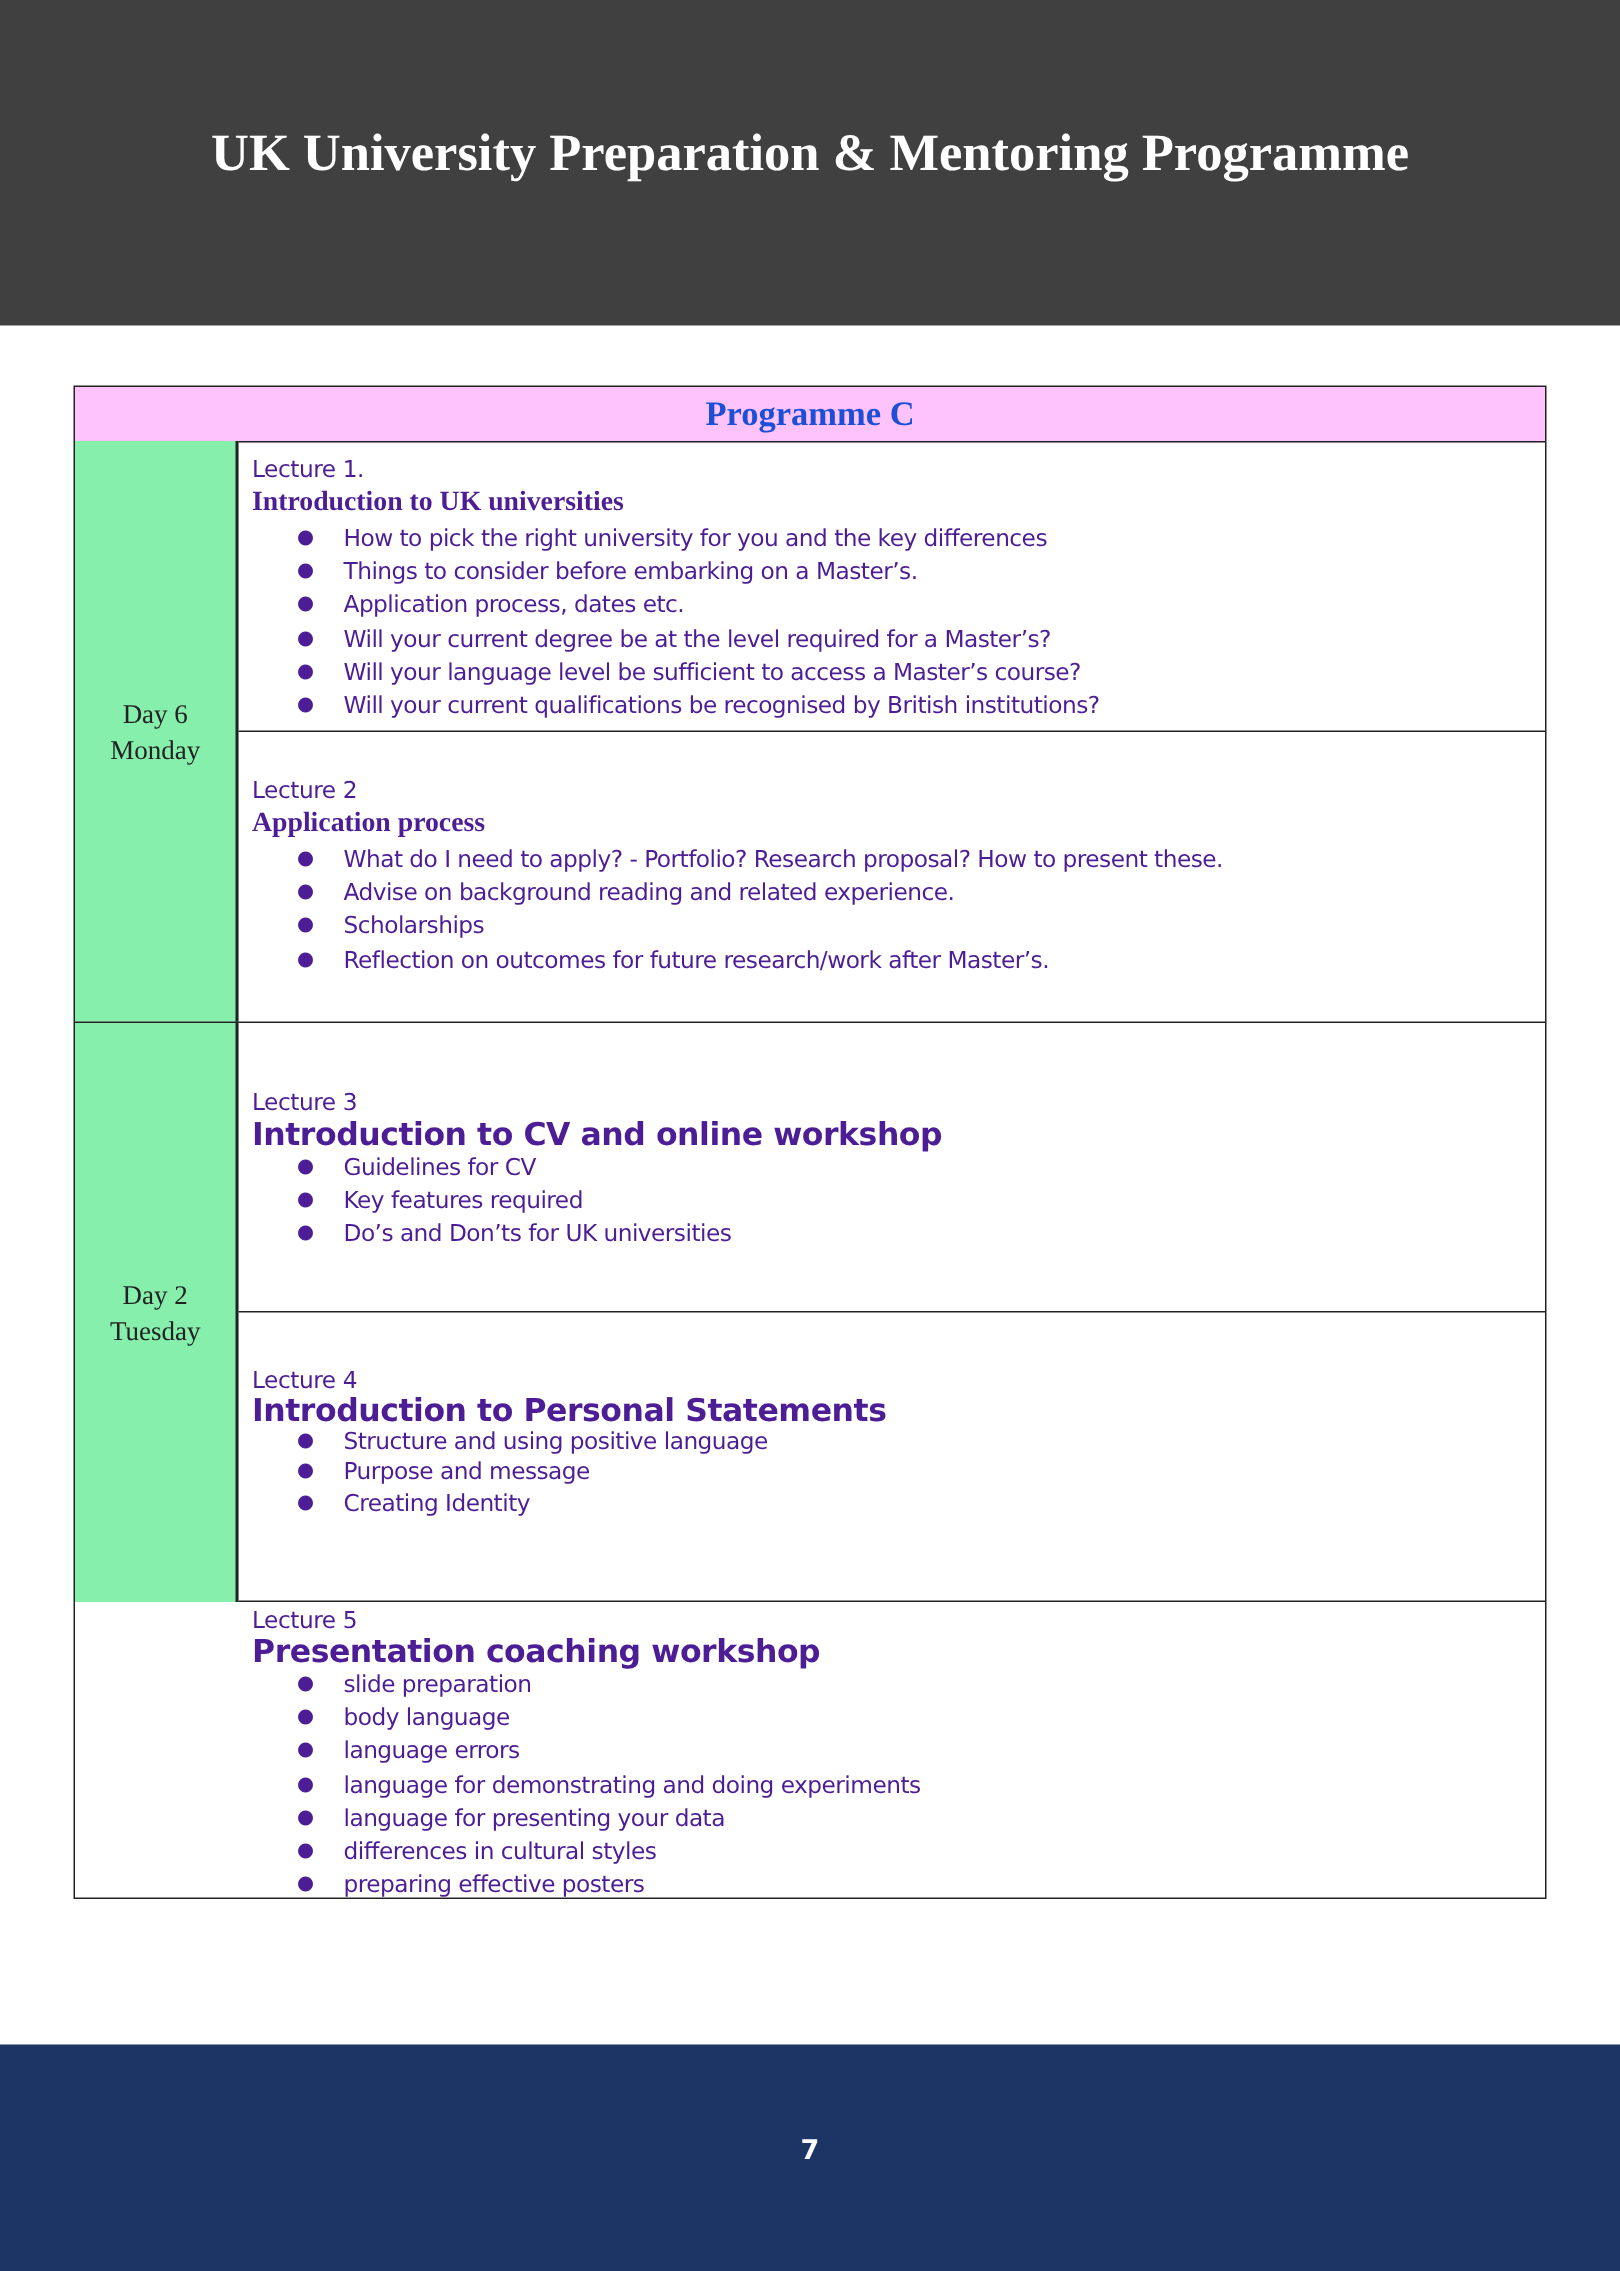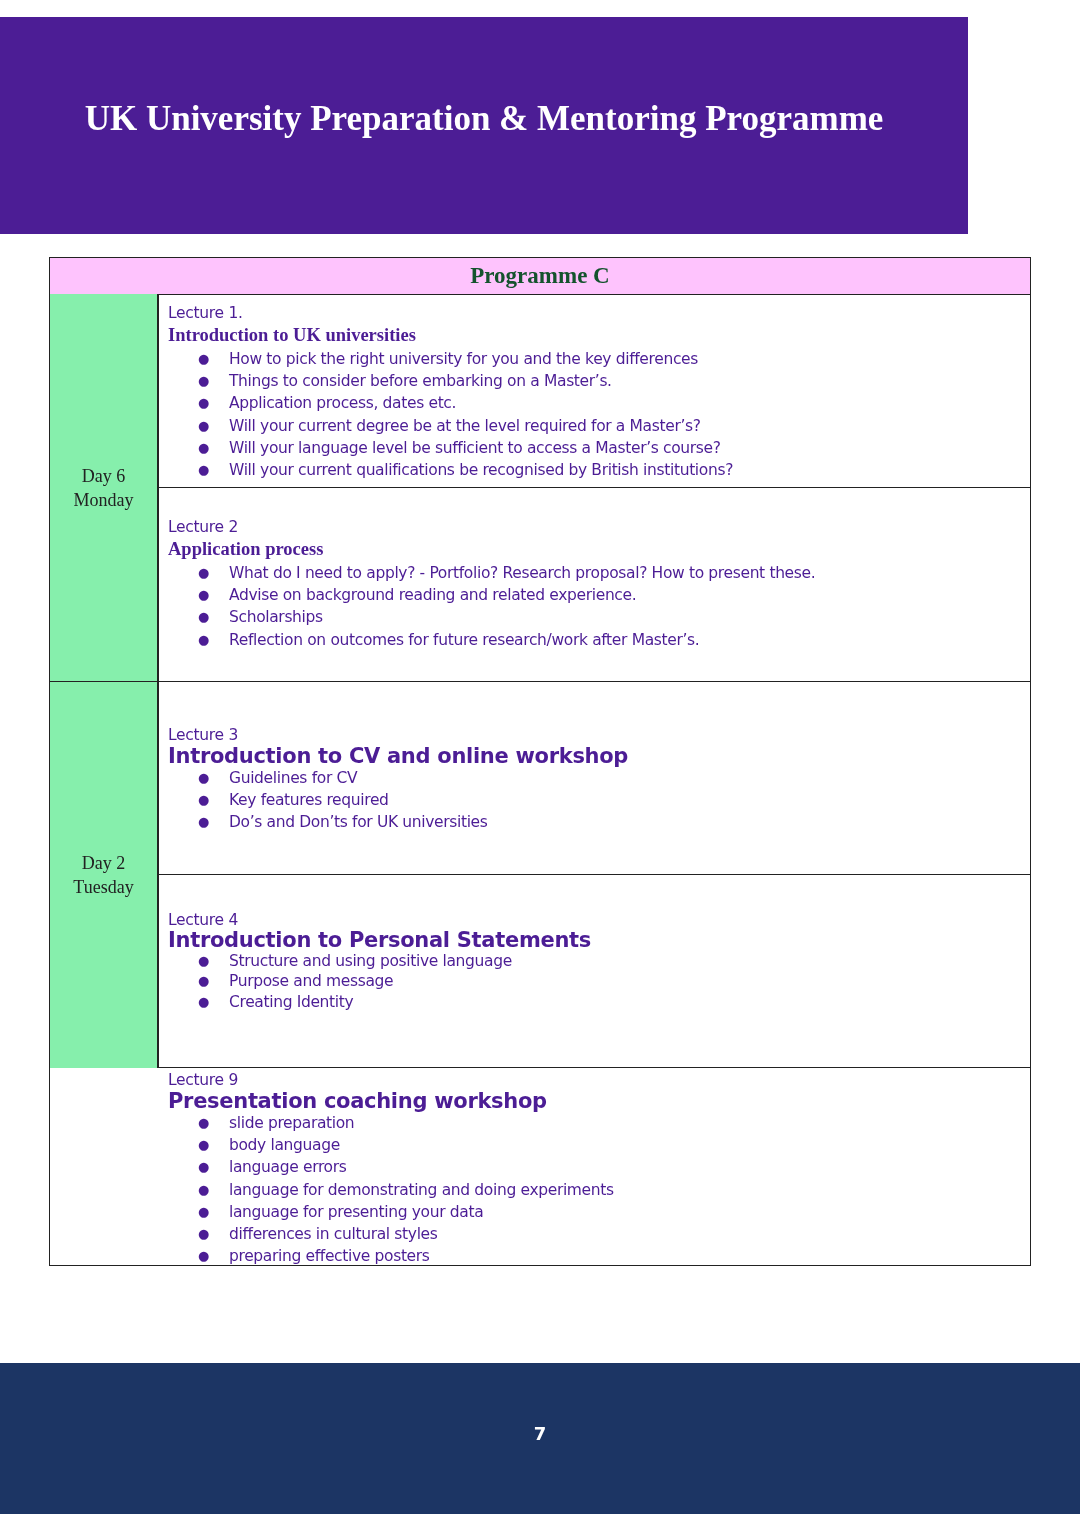--- a/index.html
+++ b/index.html
@@ -2,22 +2,22 @@
 <html><head>
   <meta charset="utf-8">
   <style>
     html, body { margin: 0; padding: 0; }
     body {
       width: 1080px; height: 1514px; position: relative;
       background: #ffffff; overflow: hidden;
       font-family: "Liberation Sans", sans-serif;
     }
     .header {
-      position: absolute; left: 0; top: 17px; width: 968px; height: 217px;
-      background: #4c1d95;
+      position: absolute; left: 0; top: 0; width: 1080px; height: 217px;
+      background: #404040;
     }
     .header-title {
       position: absolute; left: 0; right: 0; top: 82px;
       text-align: center; color: #ffffff;
       font-family: "Liberation Serif", serif; font-weight: bold;
       font-size: 35px; letter-spacing: 0px;
     }
     .footer {
       position: absolute; left: 0; top: 1363px; width: 1080px; height: 151px;
       background: #1c3564;
@@ -27,21 +27,21 @@
       color: #ffffff; font-family: "DejaVu Sans", sans-serif; font-weight: bold; font-size: 18px;
     }
     .table {
       position: absolute; left: 49px; top: 257px; width: 982px; height: 1009px;
       border: 1.5px solid #222; box-sizing: border-box;
     }
     .prog-header {
       position: absolute; left: 0; top: 0; right: 0; height: 36px;
       background: #fec3fd; border-bottom: 1.5px solid #222;
       text-align: center; line-height: 36px;
-      font-family: "Liberation Serif", serif; font-weight: bold; font-size: 23px; color: #14532d;
+      font-family: "Liberation Serif", serif; font-weight: bold; font-size: 23px; color: #1d4ed8;
     }
     .day-cell {
       position: absolute; left: 0; width: 109px; background: #86efac;
       border-right: 2px solid #222; box-sizing: border-box;
       display: flex; align-items: center; justify-content: center;
       text-align: center; font-family: "Liberation Serif", serif; font-size: 18px; color: #222; line-height: 24px;
     }
     .lecture-cell {
       position: absolute; left: 109px; right: 0; box-sizing: border-box;
       padding-left: 9px; color: #4c1d95;
@@ -117,21 +117,21 @@
     <div class="lec-num" style="line-height:20px;">Lecture 4</div>
     <div class="lec-title-sans" style="line-height:21px;">Introduction to Personal Statements</div>
     <ul>
       <li><span class="bullet">●</span><span>Structure and using positive language</span></li>
       <li><span class="bullet">●</span><span>Purpose and message</span></li>
       <li><span class="bullet">●</span><span>Creating Identity</span></li>
     </ul>
   </div>
 
   <div class="lecture-cell l22 bt" style="top:809px;height:198px;padding-top:2px;">
-    <div class="lec-num" style="line-height:20px;">Lecture 9</div>
+    <div class="lec-num" style="line-height:20px;">Lecture 5</div>
     <div class="lec-title-sans" style="line-height:22px;">Presentation coaching workshop</div>
     <ul>
       <li><span class="bullet">●</span><span>slide preparation</span></li>
       <li><span class="bullet">●</span><span>body language</span></li>
       <li><span class="bullet">●</span><span>language errors</span></li>
       <li><span class="bullet">●</span><span>language for demonstrating and doing experiments</span></li>
       <li><span class="bullet">●</span><span>language for presenting your data</span></li>
       <li><span class="bullet">●</span><span>differences in cultural styles</span></li>
       <li><span class="bullet">●</span><span>preparing effective posters</span></li>
     </ul>

